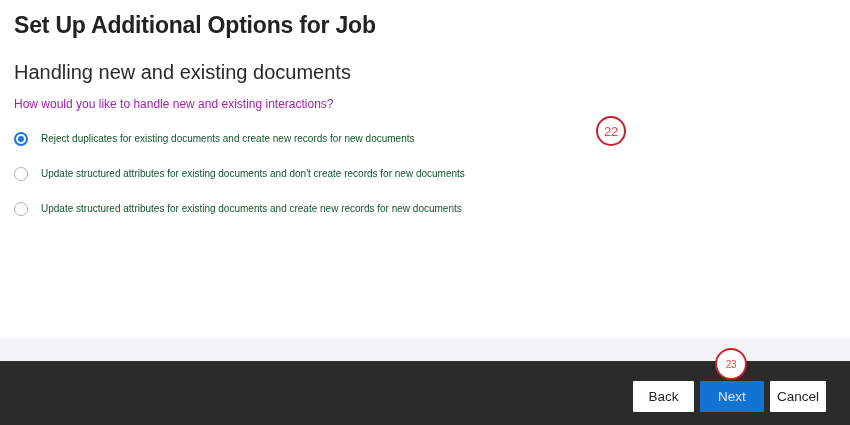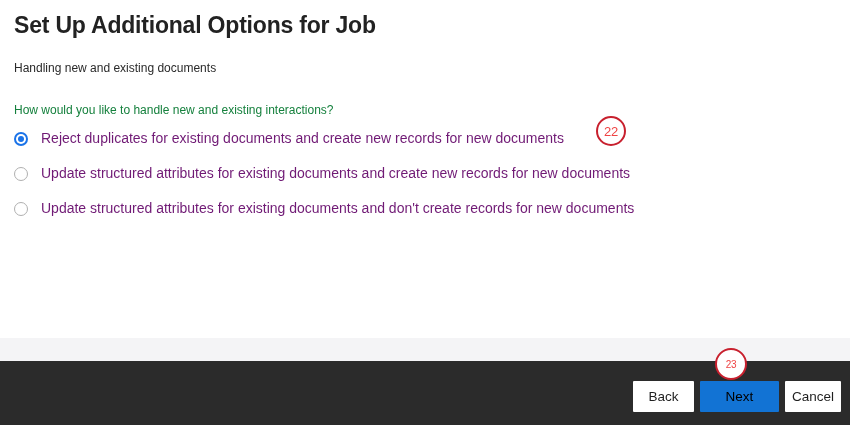--- a/index.html
+++ b/index.html
@@ -37,32 +37,32 @@
     font-size: 23px;
     font-weight: bold;
     color: #222222;
     letter-spacing: -0.2px;
     white-space: nowrap;
   }
   .section-title {
     position: absolute;
     left: 14px;
     top: 61px;
+    font-size: 20px;
+    font-weight: normal;
+    color: #2a2a2a;
+    white-space: nowrap;
+  }
+  .question {
+    position: absolute;
+    left: 14px;
+    top: 97px;
     font-size: 12px;
     font-weight: normal;
-    color: #2a2a2a;
-    white-space: nowrap;
-  }
-  .question {
-    position: absolute;
-    left: 14px;
-    top: 103px;
-    font-size: 12px;
-    font-weight: normal;
-    color: #15803d;
+    color: #a21caf;
     white-space: nowrap;
   }
 
   
   .radio-group {
     position: absolute;
     left: 14px;
     top: 131px;
     width: 620px;
   }
@@ -103,22 +103,22 @@
     position: absolute;
     left: 4px;
     top: 4px;
     width: 6px;
     height: 6px;
     border-radius: 50%;
     background: #1a73e8;
   }
   .radio-label {
     margin-left: 13px;
-    font-size: 14px;
-    color: #701a75;
+    font-size: 10px;
+    color: #14532d;
     line-height: 15px;
     white-space: nowrap;
   }
 
   
   .footer-strip {
     position: absolute;
     left: 0;
     top: 338px;
     width: 850px;
@@ -149,21 +149,21 @@
     color: #1f1f1f;
     background: #ffffff;
     cursor: pointer;
     display: flex;
     align-items: center;
     justify-content: center;
     padding: 14px;
     border-radius: 1px;
   }
   .btn-back   { width: 61px; margin-right: 6px; }
-  .btn-next   { width: 79px; margin-right: 6px; background: #1273d4; color: #000000; }
+  .btn-next   { width: 64px; margin-right: 6px; background: #1273d4; color: #e5e5e5; }
   .btn-cancel { width: 56px; }
 
   
   .badge {
     position: absolute;
     box-sizing: border-box;
     border-radius: 50%;
     border: 2.5px solid #c8202e;
     background: #ffffff;
     color: #ef4444;
@@ -203,26 +203,26 @@
 
     <div class="radio-group">
 
       <div class="radio-row selected">
         <span class="radio-mark"></span>
         <span class="radio-label">Reject duplicates for existing documents and create new records for new documents</span>
       </div>
 
       <div class="radio-row">
         <span class="radio-mark"></span>
-        <span class="radio-label">Update structured attributes for existing documents and create new records for new documents</span>
+        <span class="radio-label">Update structured attributes for existing documents and don't create records for new documents</span>
       </div>
 
       <div class="radio-row">
         <span class="radio-mark"></span>
-        <span class="radio-label">Update structured attributes for existing documents and don't create records for new documents</span>
+        <span class="radio-label">Update structured attributes for existing documents and create new records for new documents</span>
       </div>
 
     </div>
 
   </div>
 
   <div class="footer-strip"></div>
   <div class="footer-bar"></div>
 
   <div class="button-row">

